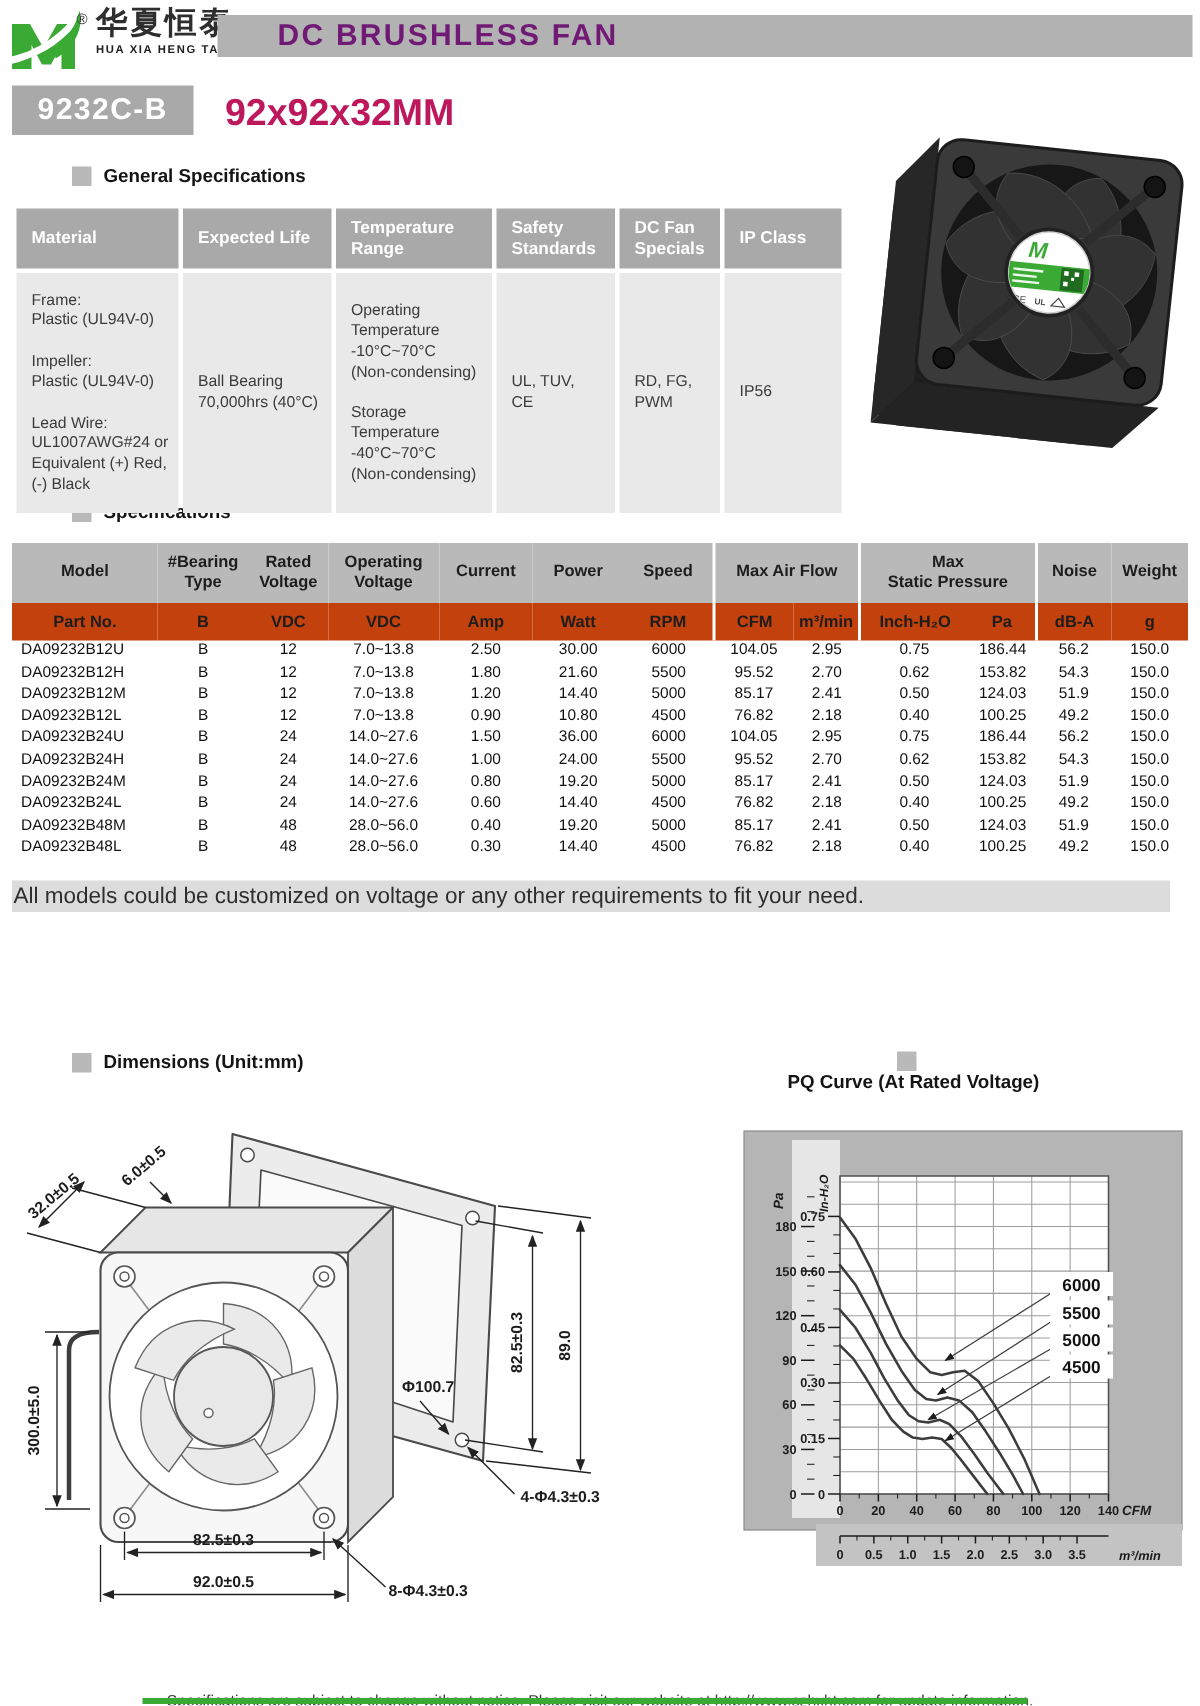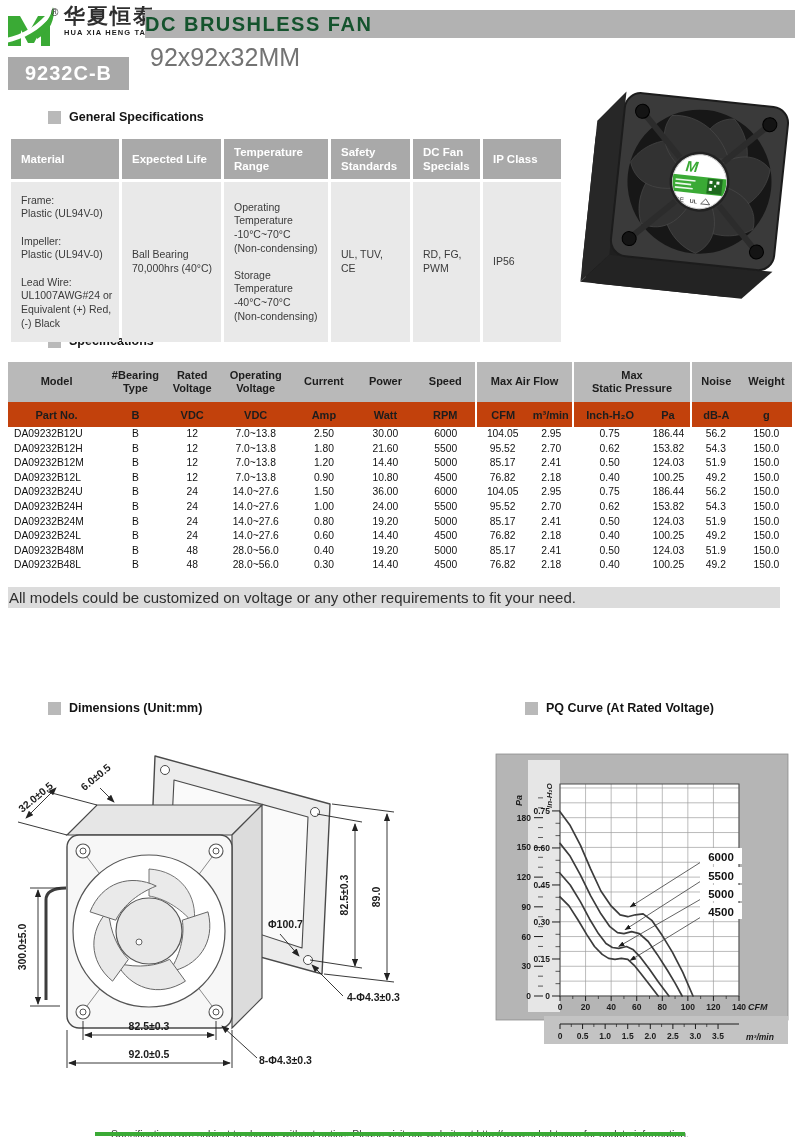--- a/index.html
+++ b/index.html
@@ -4,24 +4,24 @@
 <style>
   html,body{margin:0;padding:0;background:#fff;}
   .page{position:relative;width:800px;height:1137px;background:#fff;overflow:hidden;
         font-family:"Liberation Sans",sans-serif;color:#222;}
   
   .logo{position:absolute;left:6px;top:4px;display:flex;align-items:flex-start;}
   .logo-txt{margin-left:4px;}
   .logo-cn{font-size:21px;font-weight:bold;color:#2e2e2e;letter-spacing:2px;line-height:24px;}
   .logo-en{font-size:7.5px;font-weight:bold;color:#1d1d1d;letter-spacing:1.1px;}
   .titlebar{position:absolute;left:145px;top:10px;width:650px;height:28px;background:#b2b2b2;
-            color:#14532d;font-size:20px;font-weight:bold;letter-spacing:1.5px;line-height:28px;box-sizing:border-box;}
+            color:#701a75;font-size:20px;font-weight:bold;letter-spacing:1.5px;line-height:28px;padding-left:40px;box-sizing:border-box;}
   .badge{position:absolute;left:8px;top:57px;width:121px;height:33px;background:#a9a9a9;color:#fff;
          font-size:20px;font-weight:600;text-align:center;line-height:33px;letter-spacing:1px;}
-  .size-label{position:absolute;left:150px;top:41px;height:33px;line-height:33px;font-size:25px;color:#737373;font-weight:400;}
+  .size-label{position:absolute;left:150px;top:59px;height:33px;line-height:33px;font-size:25px;color:#be185d;font-weight:700;}
   
   .sect{position:absolute;display:flex;align-items:center;margin-left:40px;}
   .sect .bullet{width:13px;height:13px;background:#b9b9b9;margin-right:8px;}
   .sect .stext{font-size:12.5px;font-weight:bold;color:#141414;}
   
   .gtable{position:absolute;left:8px;top:136px;border-collapse:separate;border-spacing:3px;table-layout:fixed;}
   .gtable th{background:#a9a9a9;color:#fff;font-size:11.5px;font-weight:600;text-align:left;
              padding:4px 6px 4px 10px;height:32px;vertical-align:middle;line-height:1.25;}
   .gtable td{background:#e9e9e9;color:#3b3b3b;font-size:10.5px;line-height:1.3;padding:8px 6px 8px 10px;
              vertical-align:middle;white-space:pre-line;height:144px;}
@@ -66,21 +66,21 @@
     <span class="stext">General Specifications</span>
   </div>
   <div class="sect" style="left:8px;top:334px;">
     <span class="bullet"></span>
     <span class="stext">Specifications</span>
   </div>
   <div class="sect" style="left:8px;top:701px;">
     <span class="bullet"></span>
     <span class="stext">Dimensions (Unit:mm)</span>
   </div>
-  <div class="sect" style="left:485px;top:701px;">
+  <div class="sect" style="left:485px;top:701px;flex-direction:column;">
     <span class="bullet"></span>
     <span class="stext">PQ Curve (At Rated Voltage)</span>
   </div>
 
   <table class="gtable">
     <colgroup>
         <col style="width:108px">
         <col style="width:99px">
         <col style="width:104px">
         <col style="width:79px">

